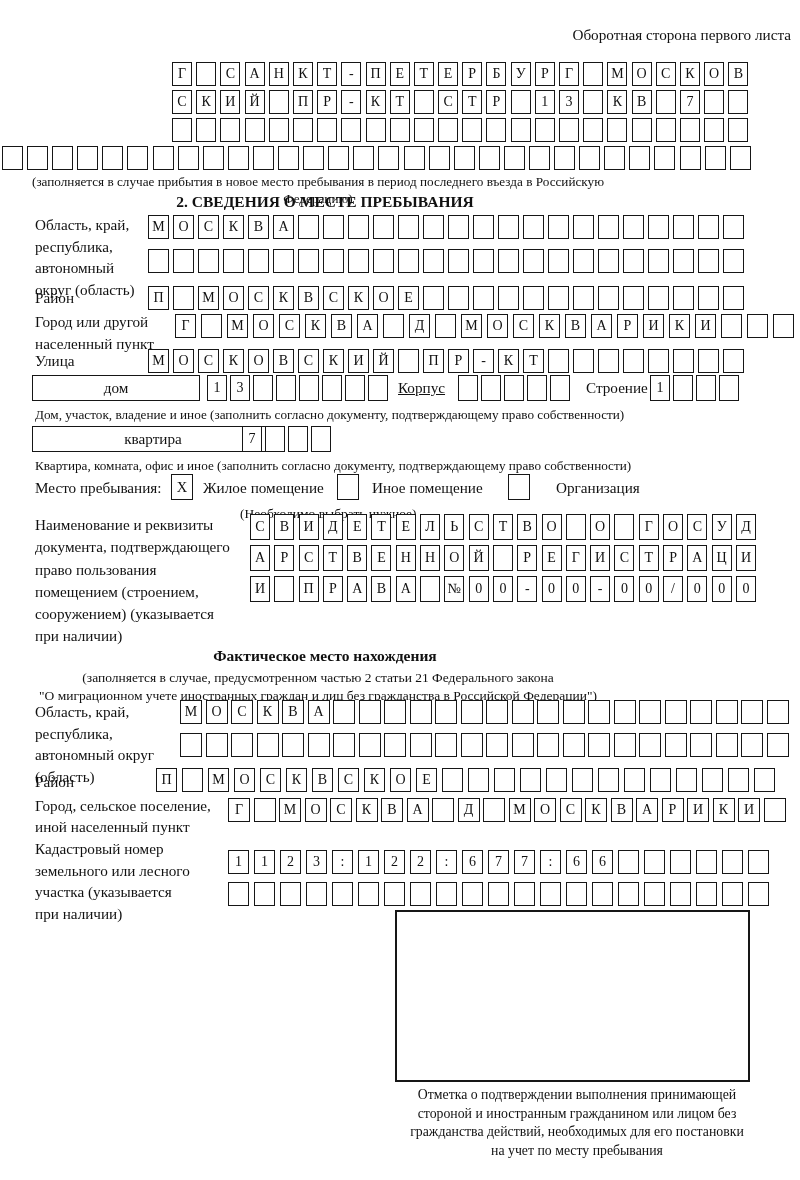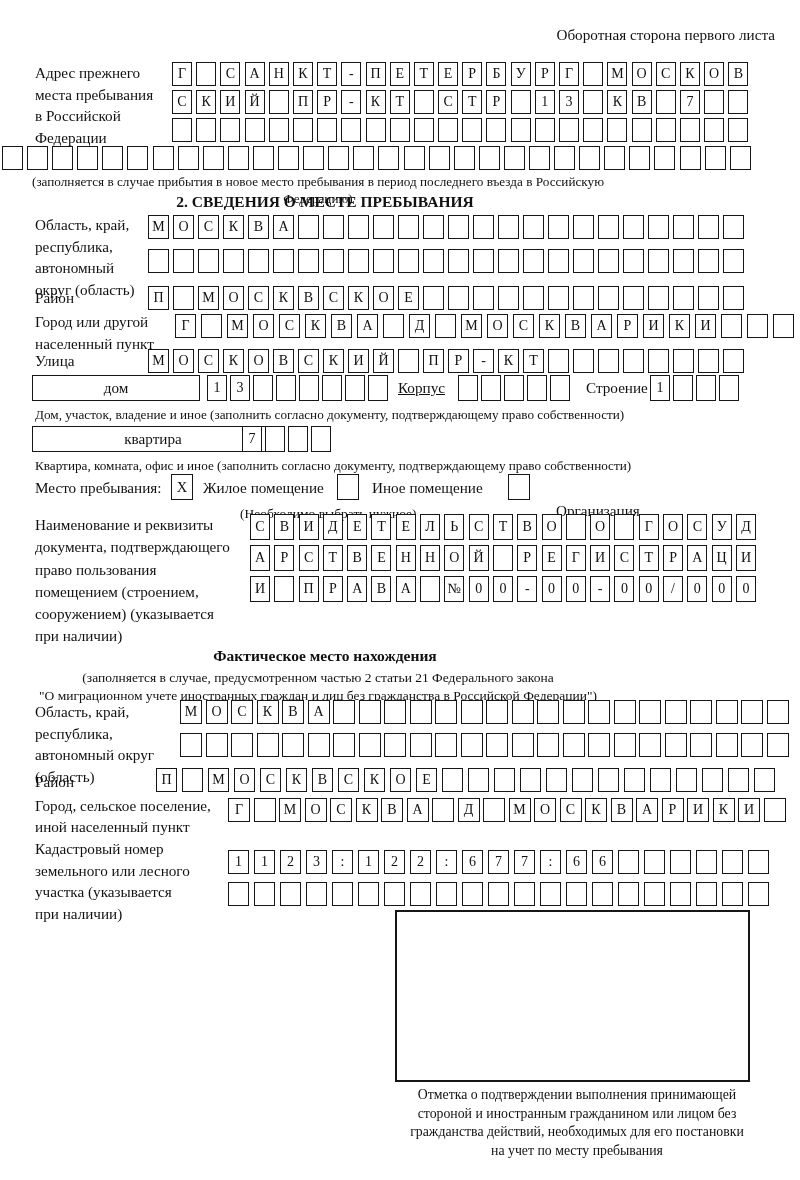--- a/index.html
+++ b/index.html
@@ -49,26 +49,22 @@
   .stampnote{
     position:absolute;left:382px;top:1086px;width:390px;
     text-align:center;font-size:13.8px;line-height:18.5px;white-space:pre-line;
   }
 </style>
 </head>
 <body>
 
 <div id="form">
 
-  <div class="txt" style="top:24px;right:25px;">Оборотная сторона первого листа</div>
-
-  <div class="txt ml" style="left:35px;top:62px;">Адрес прежнего
-места пребывания
-в Российской
-Федерации</div>
+  <div class="txt" style="top:24px;right:9px;">Оборотная сторона первого листа</div>
+
   <div class="cellrow" style="left:172px;top:62px;">
       <span class="cell">Г</span>
       <span class="cell"></span>
       <span class="cell">С</span>
       <span class="cell">А</span>
       <span class="cell">Н</span>
       <span class="cell">К</span>
       <span class="cell">Т</span>
       <span class="cell">-</span>
       <span class="cell">П</span>
@@ -354,21 +350,21 @@
       <span class="cell"></span>
     </div>
   <div class="note" style="left:35px;top:457px;">Квартира, комната, офис и иное (заполнить согласно документу, подтверждающему право собственности)</div>
 
   <div class="txt" style="left:35px;top:477px;">Место пребывания:</div>
   <div class="checkbox" style="left:171px;top:474px;">X</div>
   <div class="txt" style="left:203px;top:477px;">Жилое помещение</div>
   <div class="checkbox" style="left:337px;top:474px;"></div>
   <div class="txt" style="left:372px;top:477px;">Иное помещение</div>
   <div class="checkbox" style="left:508px;top:474px;"></div>
-  <div class="txt" style="left:556px;top:477px;margin-top:23px;">Организация</div>
+  <div class="txt" style="left:556px;top:477px;">Организация</div>
   <div class="note" style="left:240px;top:505px;font-size:13.5px;">(Необходимо выбрать нужное)</div>
 
   <div class="txt ml" style="left:35px;top:514px;line-height:22.3px;">Наименование и реквизиты
 документа, подтверждающего
 право пользования
 помещением (строением,
 сооружением) (указывается
 при наличии)</div>
   <div class="cellrow rw-f" style="left:250px;top:514px;">
       <span class="cell">С</span>

